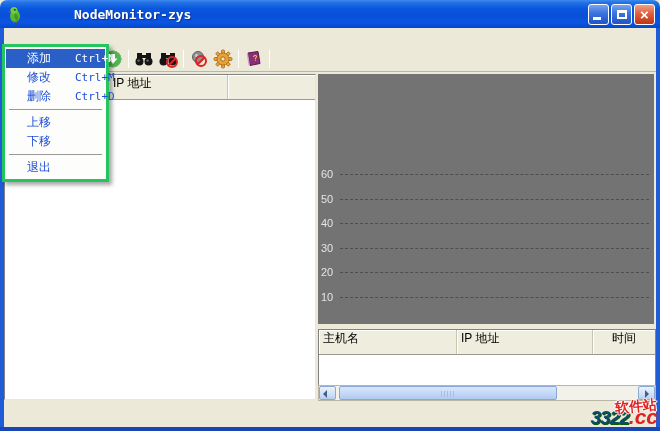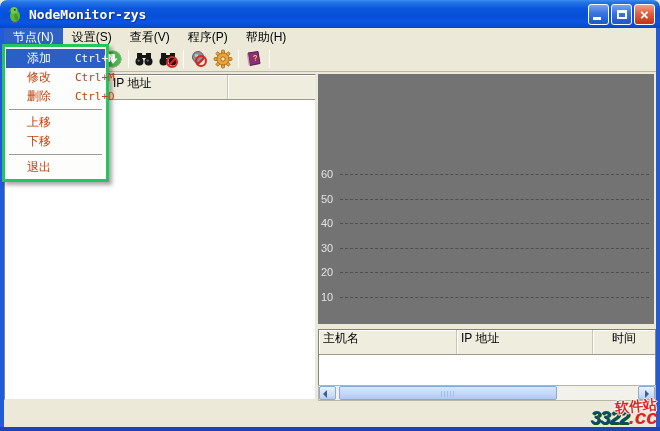--- a/index.html
+++ b/index.html
@@ -3,21 +3,21 @@
 <meta charset="utf-8">
 <style>
   * { margin:0; padding:0; box-sizing:border-box; }
   html,body { width:660px; height:431px; }
   body { font-family:"Liberation Sans", sans-serif; font-size:12px; background:#ECE9D8; overflow:hidden; }
   .window { position:relative; width:660px; height:431px; background:#ECE9D8; }
 
   
   .titlebar { position:absolute; left:0; top:0; width:660px; height:28px;
     background:linear-gradient(180deg,#3C8CF0 0%,#2674E4 8%,#0A57DE 30%,#0850D8 55%,#0A55E2 80%,#0648C8 100%);
-    border-radius:7px 7px 0 0; display:flex; align-items:center; padding:0 5px 0 6px; }
+    border-radius:7px 7px 0 0; display:flex; align-items:center; padding:0 5px 0 6px;gap:45px; }
   .app-icon { width:18px; height:18px; margin-right:5px; flex:0 0 auto; }
   .title-text { color:#fff; font-family:"DejaVu Sans Mono", monospace; font-weight:bold; font-size:13px;
     text-shadow:1px 1px 1px #10338C; flex:1 1 auto; white-space:nowrap; }
   .winbtns { display:flex; gap:2px; }
   .winbtn { width:21px; height:21px; border:1px solid #fff; border-radius:3px; position:relative;
     background:linear-gradient(180deg,#7AA4F0 0%,#3E76E0 40%,#2459C8 90%); }
   .winbtn.close { background:linear-gradient(180deg,#F0A088 0%,#E0603C 45%,#C23819 95%); }
   .glyph-min { position:absolute; left:4px; bottom:4px; width:8px; height:3px; background:#fff; }
   .glyph-max { position:absolute; left:5px; top:5px; width:10px; height:9px; border:2px solid #fff; border-top-width:3px; }
   .glyph-close { position:absolute; left:0; top:0; width:100%; height:100%; color:#fff; font-weight:bold;
@@ -79,21 +79,21 @@
     box-shadow:inset 0 1px 0 #FFFFFF, 0 -1px 0 #ACA899; line-height:23px; padding-left:6px; color:#000; }
   .sizegrip { position:absolute; right:1px; bottom:1px; width:13px; height:13px;
     background:
       linear-gradient(135deg, transparent 0 5px, #fff 5px 6px, #A8A69A 6px 8px, transparent 8px 9px, #fff 9px 10px, #A8A69A 10px 12px, transparent 12px) ;
   }
 
   
   .dropdown { position:absolute; left:2px; top:44px; width:107px; background:#FDFDFB;
     border:3px solid #22c55e; box-shadow:3px 3px 4px rgba(0,0,0,0.35); padding:2px 1px; z-index:50; }
   .dd-item { height:19px; display:flex; justify-content:space-between; align-items:center;
-    padding:0 7px 0 21px; color:#c2410c; white-space:nowrap; }
+    padding:0 7px 0 21px; color:#1d4ed8; white-space:nowrap; }
   .dd-item .accel { font-family:"DejaVu Sans Mono", monospace; font-size:11px; margin-left:24px; }
   .dd-item.hl { background:#2A5FC8; color:#fff; }
   .dd-sep { border-top:1px solid #9A9A9A; margin:3px 3px; height:0; }
 
   
   .watermark { position:absolute; right:2px; bottom:2px; z-index:60; white-space:nowrap; }
   .wm-site { position:absolute; right:1px; top:-7px; color:#E02222; font-weight:bold; font-size:14px;
     transform:rotate(-5deg);
     text-shadow:1px 0 #fff,-1px 0 #fff,0 1px #fff,0 -1px #fff; }
   .wm-big { font-size:19px; font-weight:bold; font-style:italic; color:#0c4a6e; letter-spacing:-1px;
@@ -126,27 +126,20 @@
       <span class="winbtn close">
           <span class="glyph-close">×</span>
         </span>
     </span>
   </div>
 
   <div class="border-l"></div>
   <div class="border-r"></div>
   <div class="border-b"></div>
 
-  <div class="menubar">
-    <span class="menu-item active">节点(N)</span>
-    <span class="menu-item">设置(S)</span>
-    <span class="menu-item">查看(V)</span>
-    <span class="menu-item">程序(P)</span>
-    <span class="menu-item">帮助(H)</span>
-  </div>
 
   <div class="toolbar">
     <span class="tb-spacer"></span>
     <span class="tb-btn">
       <svg width="18" height="18" viewBox="0 0 18 18">
         <circle cx="9" cy="9" r="8" fill="#4FB54F" stroke="#2E8A2E"></circle>
         <circle cx="9" cy="9" r="8" fill="none" stroke="#A9DCA9" stroke-width="1" opacity="0.6"></circle>
         <path d="M9 14 L4.5 8.5 L7 8.5 L7 4 L11 4 L11 8.5 L13.5 8.5 Z" fill="#fff"></path>
       </svg>
     </span>

